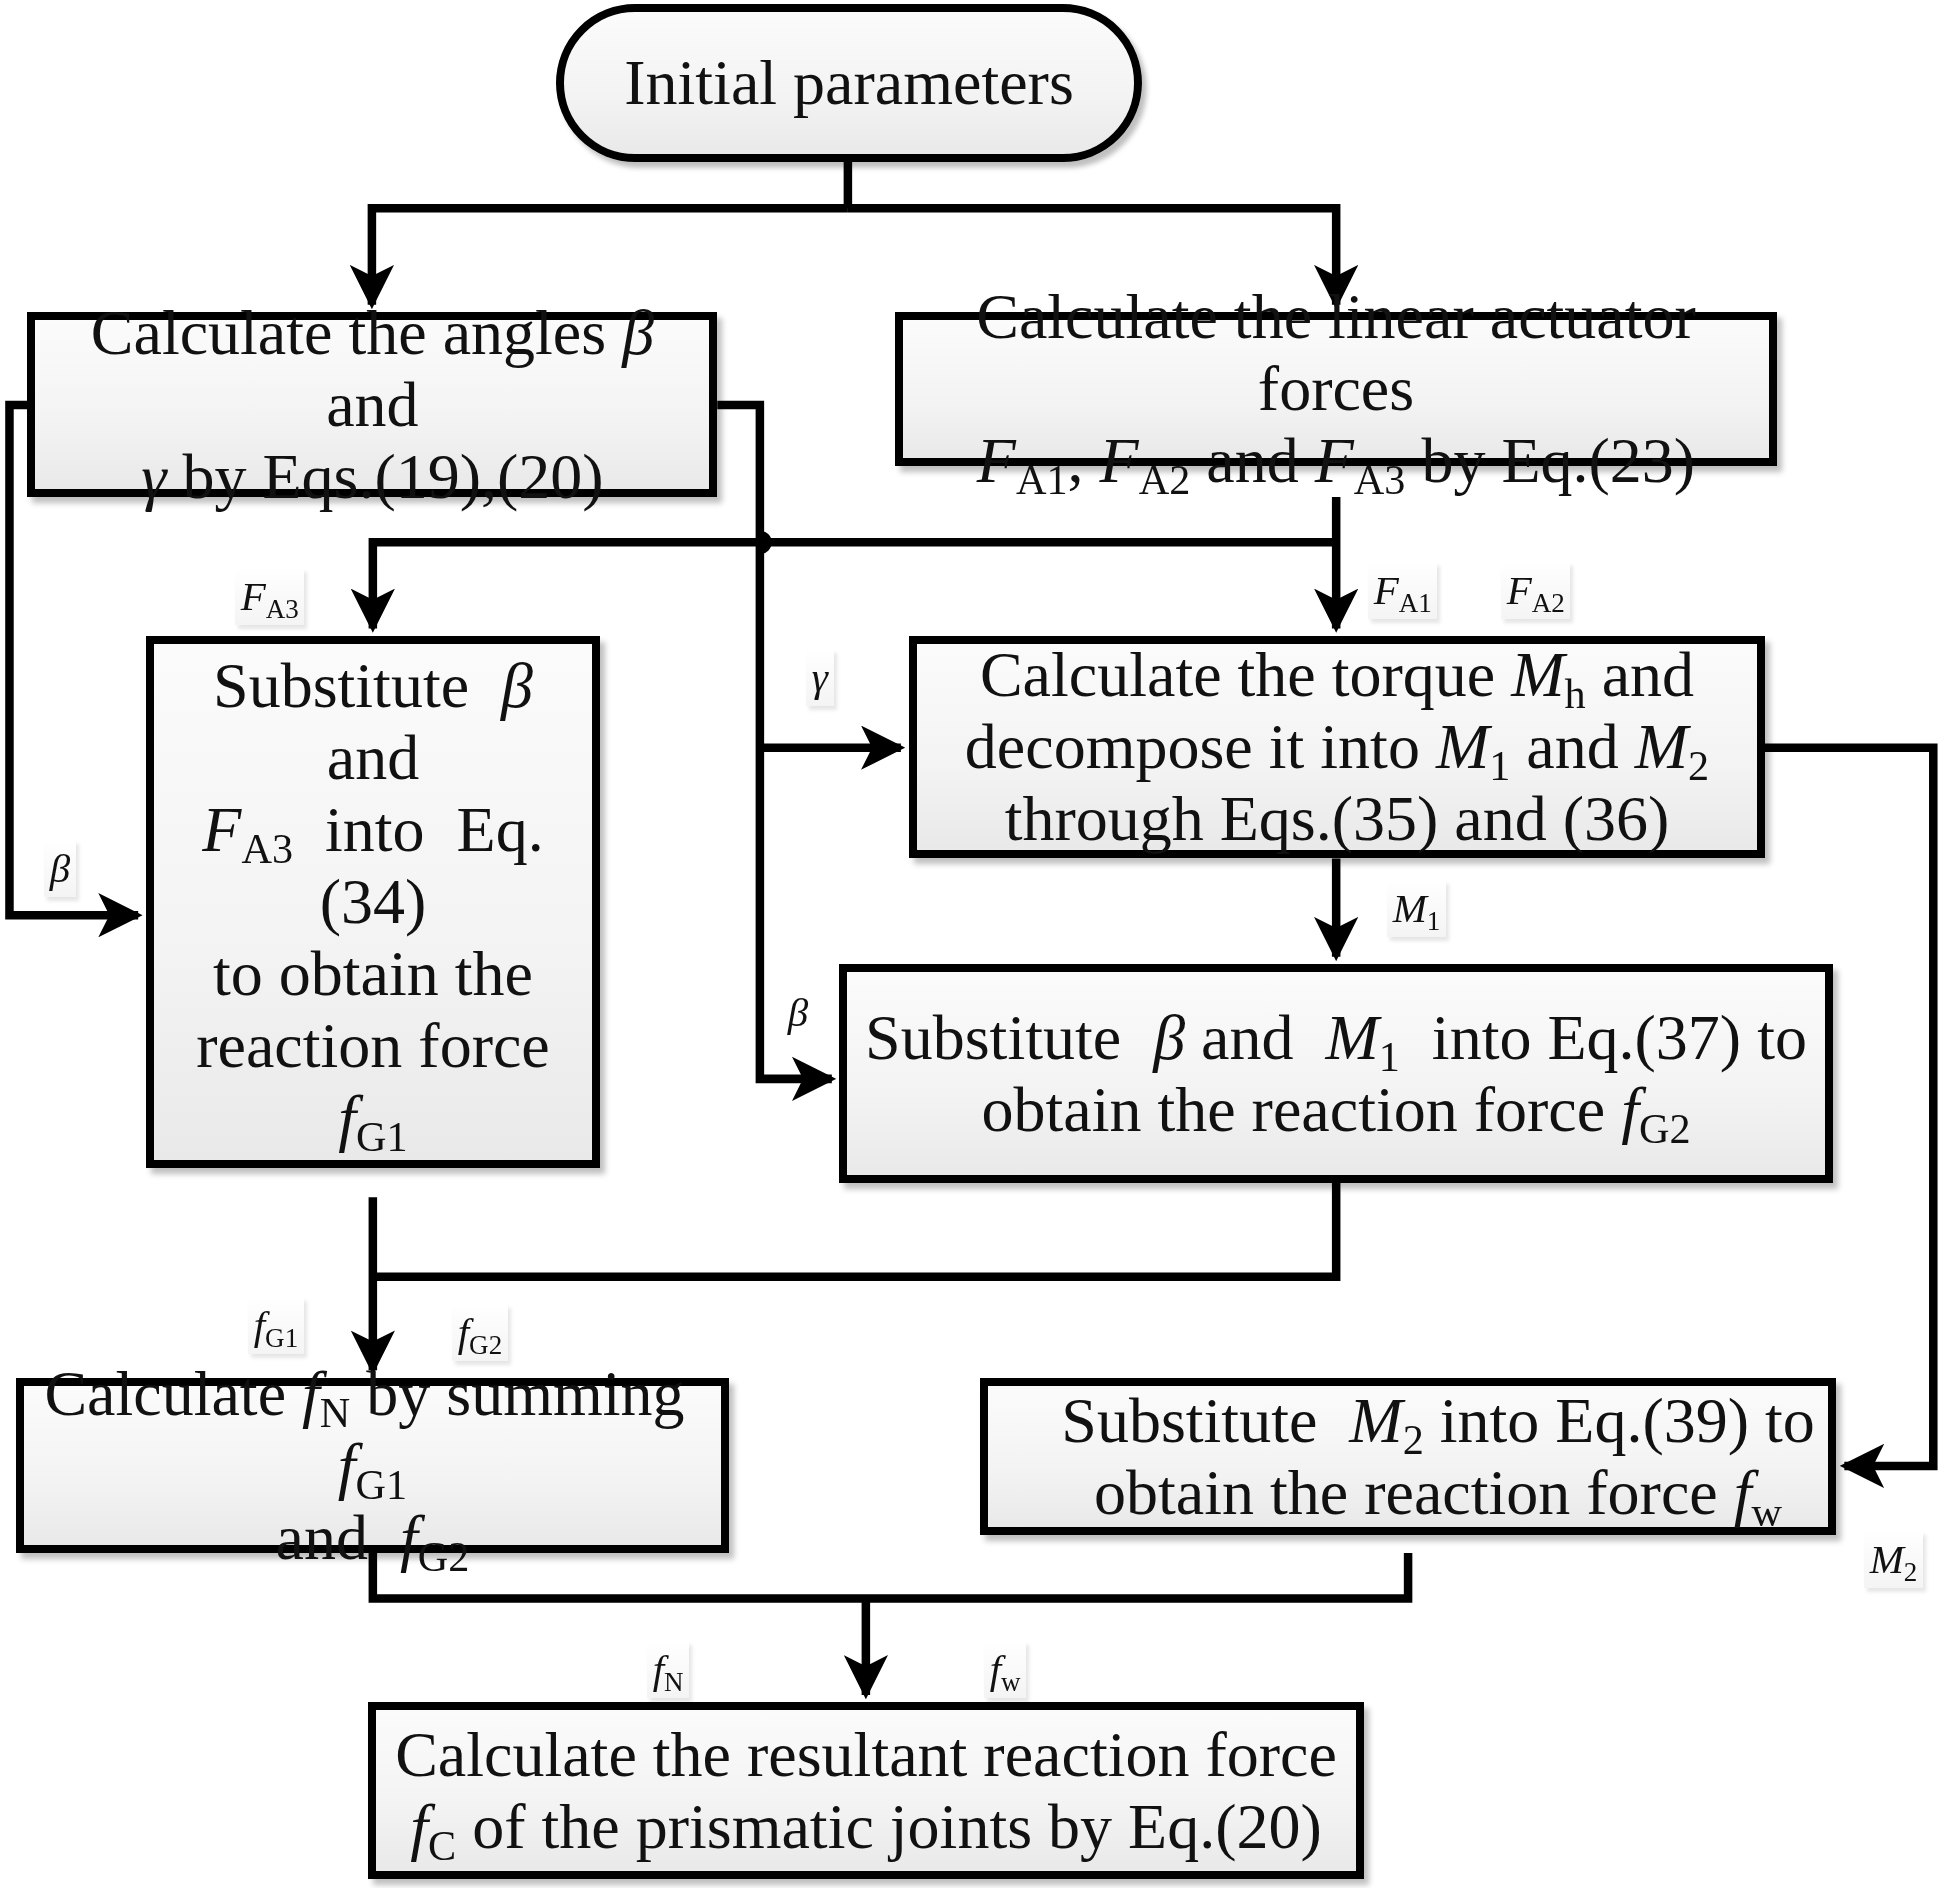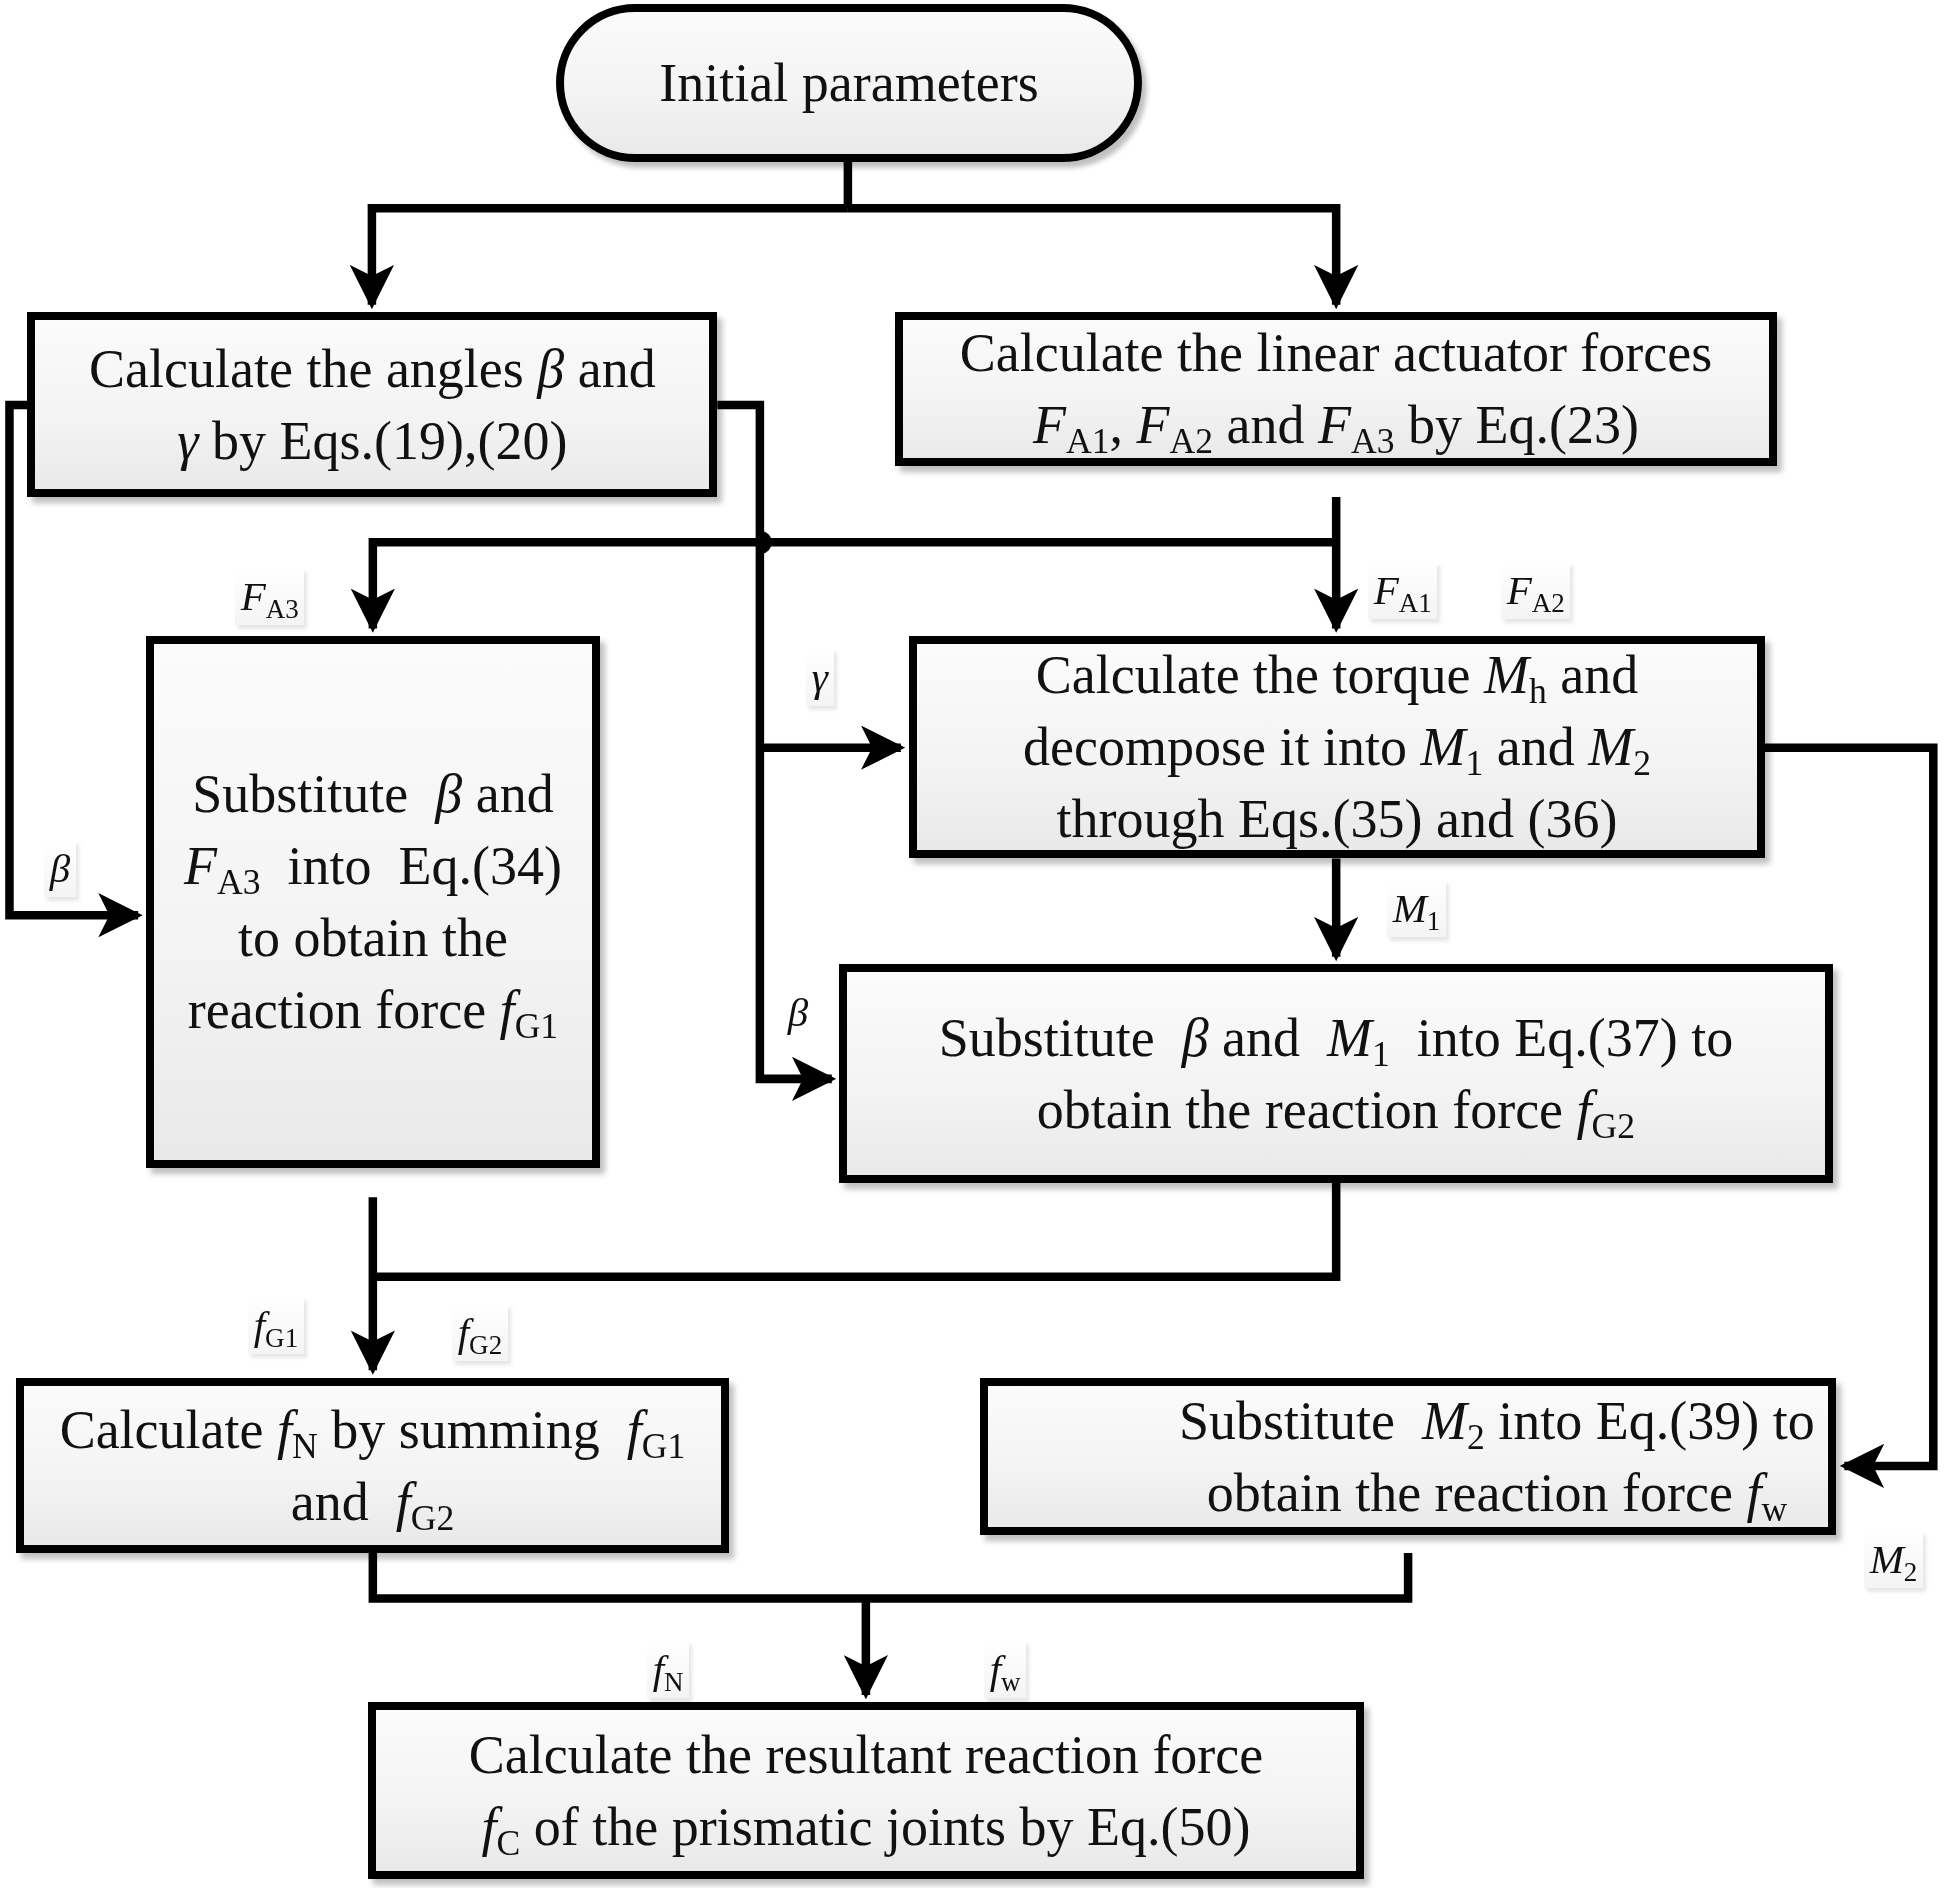--- a/index.html
+++ b/index.html
@@ -5,21 +5,21 @@
   html, body { margin: 0; padding: 0; background: #ffffff; }
   body { width: 1956px; height: 1889px; position: relative; overflow: hidden;
          font-family: "Liberation Serif", "DejaVu Serif", serif; color: #111; }
   #canvas { position: absolute; left: 0; top: 0; width: 1956px; height: 1889px; }
   .node {
     position: absolute; box-sizing: border-box;
     border: 8.5px solid #000;
     background: linear-gradient(to bottom, #fbfbfb 0%, #f3f3f3 60%, #e9e9e9 100%);
     box-shadow: 4.7px 5.7px 5.7px rgba(0,0,0,0.25);
     display: flex; align-items: center; justify-content: center;
-    text-align: center; font-size: 54px; line-height: 72px;
+    text-align: center; font-size: 64px; line-height: 72px;
     padding: 0 13.2px;
   }
   .node .txt { display: block; }
   .terminator { border-radius: 85px; }
   .node i, .lbl i { font-style: italic; }
   .node sub, .lbl sub { font-size: 0.66em; vertical-align: -0.28em; font-style: normal; line-height: 0; }
   .lbl {
     position: absolute; font-size: 41px; line-height: 57px;
     background: linear-gradient(to bottom, #ffffff 0%, #f4f4f4 100%);
     box-shadow: 2.8px 3.8px 3.8px rgba(0,0,0,0.10);
@@ -144,21 +144,21 @@
     <span>into Eq.(39) to</span><br>
     <span>obtain the reaction force</span>
     <i>f</i><sub>w</sub>
   </span>
 </div>
 
 <div class="node" style="left:368px; top:1702px; width:996px; height:177px;">
   <span class="txt">
     <span>Calculate the resultant reaction force</span><br>
     <i>f</i><sub>C</sub>
-    <span>of the prismatic joints by Eq.(50)</span>
+    <span>of the prismatic joints by Eq.(20)</span>
   </span>
 </div>
 
 <div class="lbl" style="left:235px; top:568px;">
   <i>F</i><sub>A3</sub>
 </div>
 <div class="lbl" style="left:1368px; top:562px;">
   <i>F</i><sub>A1</sub>
 </div>
 <div class="lbl" style="left:1501px; top:562px;">

